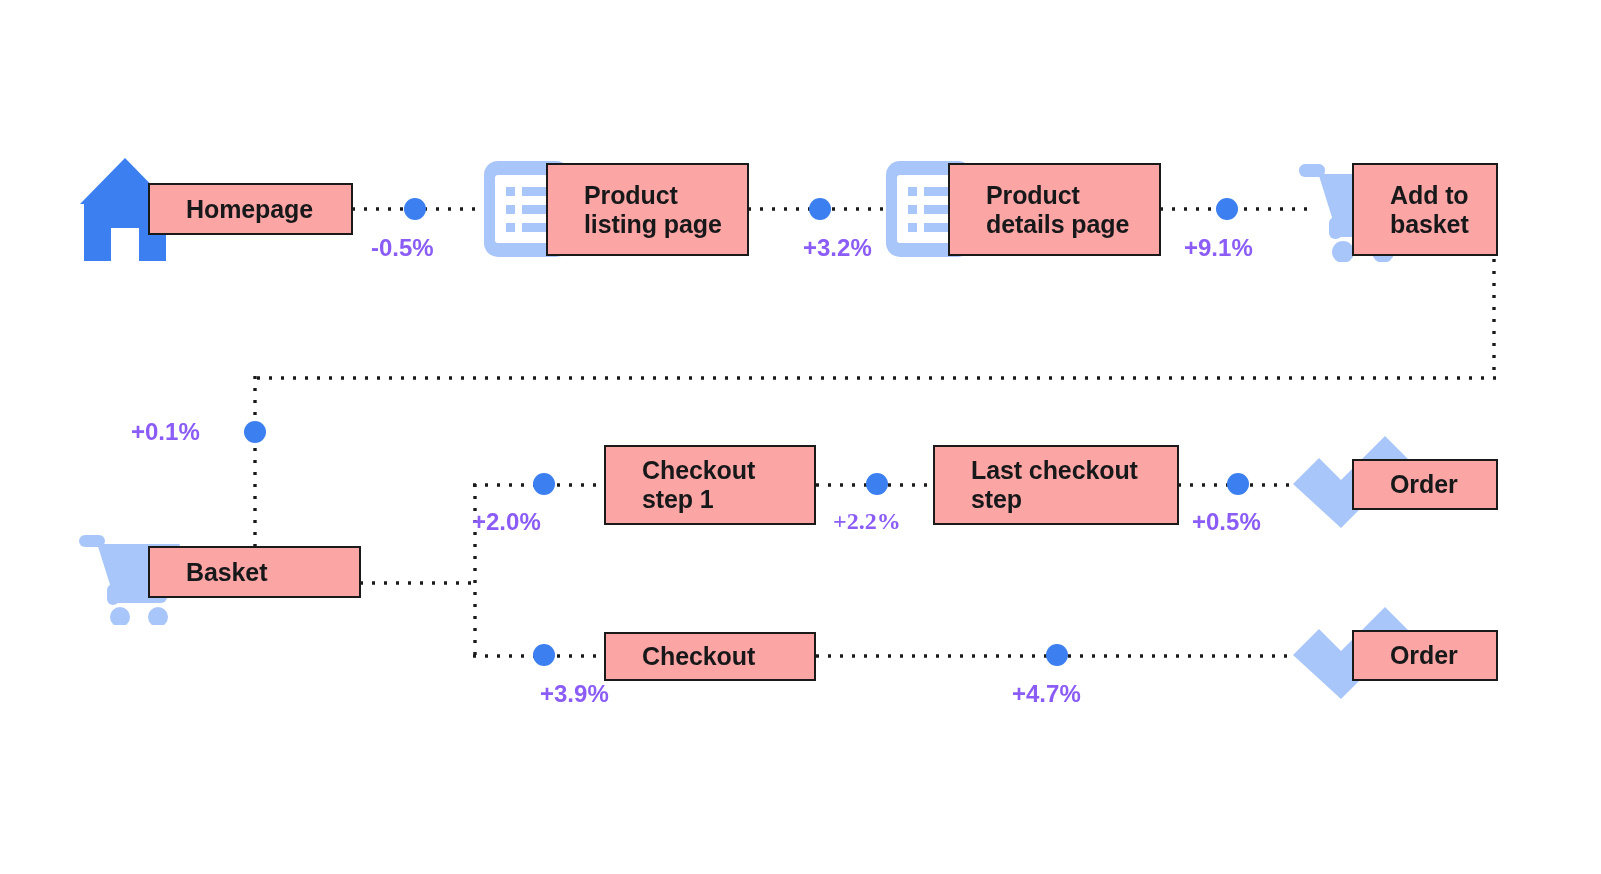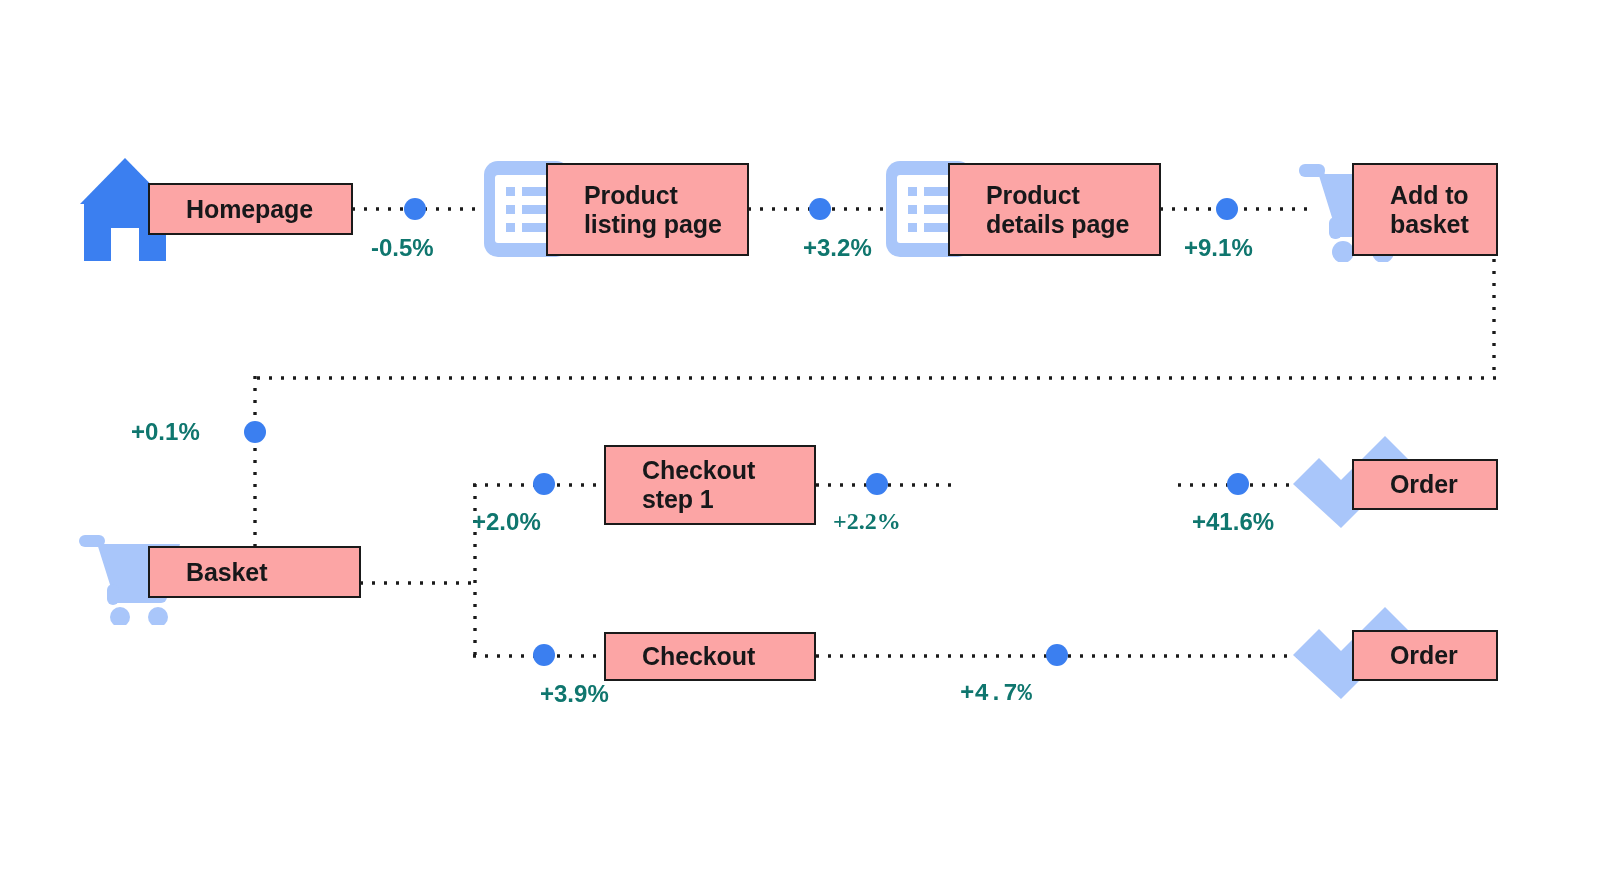--- a/index.html
+++ b/index.html
@@ -75,21 +75,21 @@
   .dot{
     position:absolute;
     width:22px;height:22px;border-radius:50%;
     background:#3b7ff0;
     z-index:5;
   }
   .delta{
     position:absolute;
     font-weight:700;
     font-size:24px;
-    color:#0f766e;
+    color:#8b5cf6;
     letter-spacing:0px;
     white-space:nowrap;
     z-index:5;
   }
 </style>
 </head>
 <body>
 
 <div id="stage">
 
@@ -203,20 +203,24 @@
 
   <div class="node" style="left:148px;top:546px;width:213px;height:52px;">
     <span class="label">Basket</span>
   </div>
 
   <div class="node" style="left:604px;top:445px;width:212px;height:80px;">
     <span class="label">Checkout
 step 1</span>
   </div>
 
+  <div class="node" style="left:933px;top:445px;width:246px;height:80px;">
+    <span class="label">Last checkout
+step</span>
+  </div>
 
   <div class="node" style="left:1352px;top:459px;width:146px;height:51px;">
     <span class="label">Order</span>
   </div>
 
   <div class="node" style="left:604px;top:632px;width:212px;height:49px;">
     <span class="label">Checkout</span>
   </div>
 
   <div class="node" style="left:1352px;top:630px;width:146px;height:51px;">
@@ -235,21 +239,21 @@
   <div class="dot" style="left:244px;top:421px;"></div>
   <div class="delta" style="left:131px;top:418px;">+0.1%</div>
 
   <div class="dot" style="left:533px;top:473px;"></div>
   <div class="delta" style="left:472px;top:508px;">+2.0%</div>
 
   <div class="dot" style="left:866px;top:473px;"></div>
   <div class="delta" style="left:833px;top:508px;font-family:Liberation Serif, serif;">+2.2%</div>
 
   <div class="dot" style="left:1227px;top:473px;"></div>
-  <div class="delta" style="left:1192px;top:508px;">+41.6%</div>
+  <div class="delta" style="left:1192px;top:508px;">+0.5%</div>
 
   <div class="dot" style="left:533px;top:644px;"></div>
   <div class="delta" style="left:500px;top:680px;margin-left:40px;">+3.9%</div>
 
   <div class="dot" style="left:1046px;top:644px;"></div>
-  <div class="delta" style="left:960px;top:680px;font-family:Liberation Mono, monospace;">+4.7%</div>
+  <div class="delta" style="left:1012px;top:680px;">+4.7%</div>
 
 </div>
 
 </body></html>

